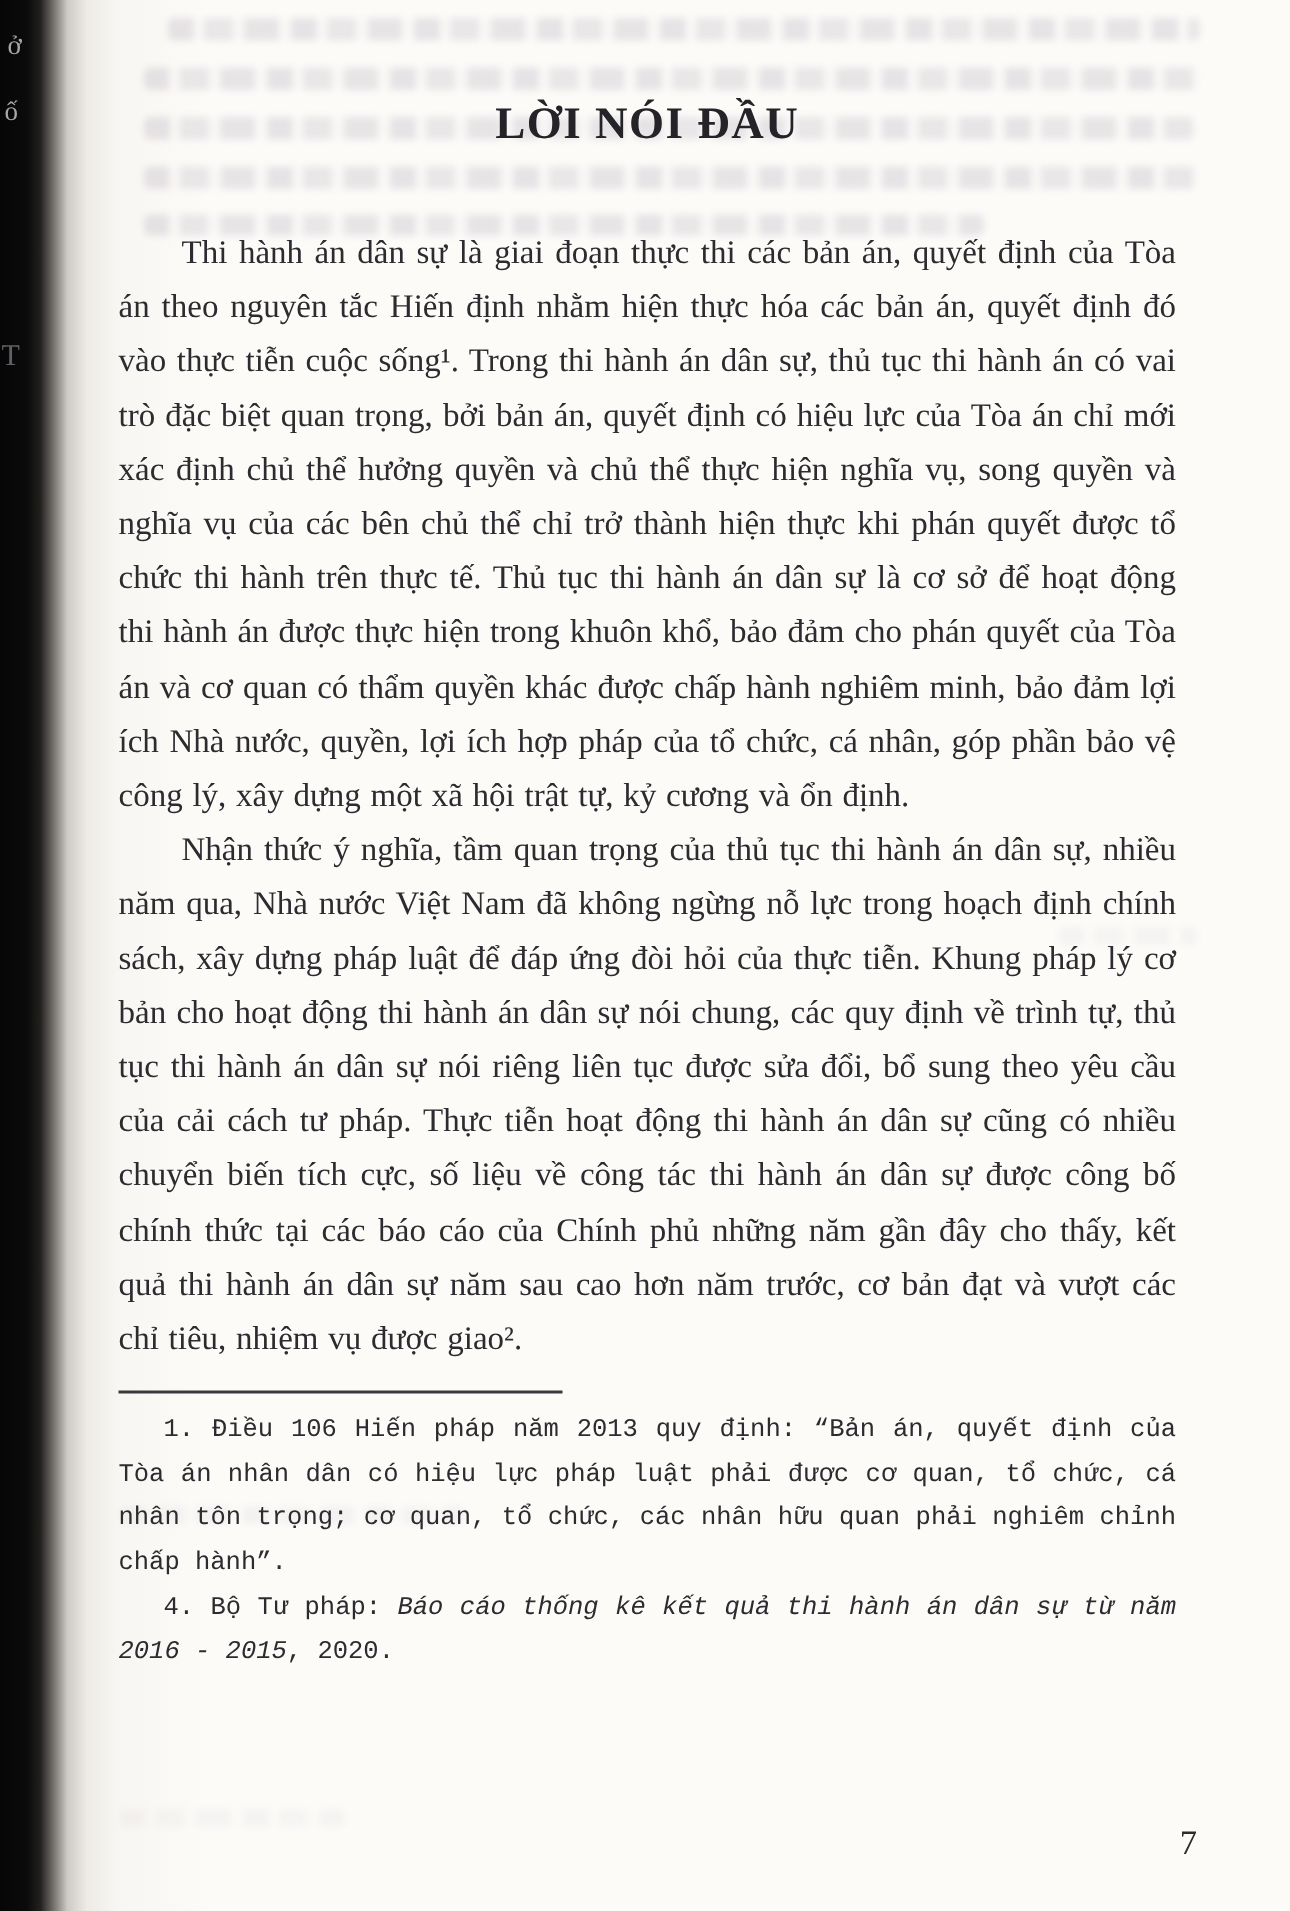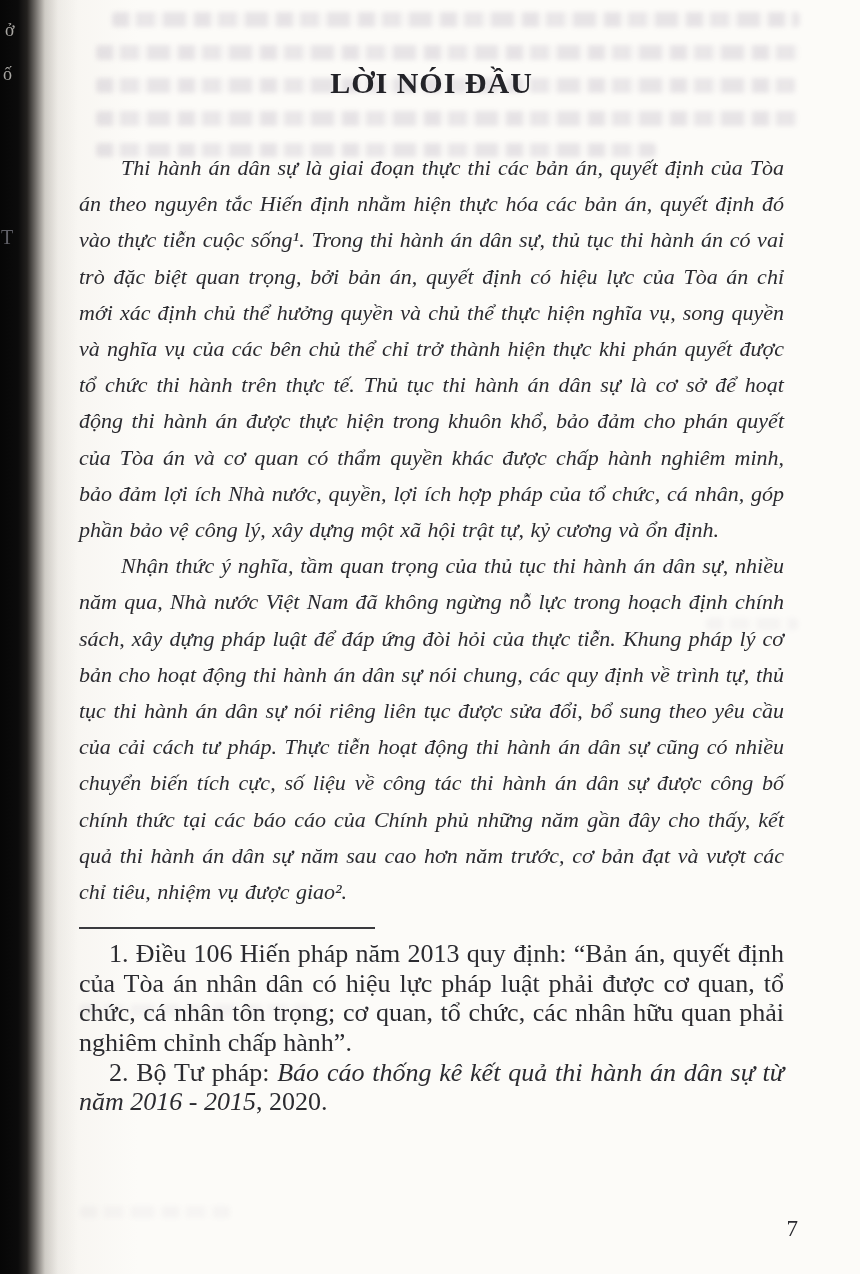--- a/index.html
+++ b/index.html
@@ -84,35 +84,35 @@
     color: #232328;
   }
   .body p {
     margin: 0;
     font-size: 22px;
     line-height: 36.2px;
     text-align: justify;
     text-indent: 42px;
     color: #2b2b30;
     word-spacing: 1px;
-    font-style: italic;
   }
   .fn-rule {
     width: 296px;
     height: 2px;
     background: #3a3a3e;
     margin: 17px 0 10px 0;
   }
   .footnotes p {
     margin: 0;
-    font-size: 26px;
+    font-size: 17px;
     line-height: 29.6px;
     text-align: justify;
     text-indent: 30px;
     color: #2b2b30;
+    font-family: Liberation Mono, monospace;
   }
   .footnotes .italic { font-style: italic; }
   .page-number {
     position: absolute;
     right: 62px;
     bottom: 32px;
     font-size: 23px;
     color: #2b2b30;
     z-index: 2;
   }
@@ -142,19 +142,19 @@
 
     <div class="body">
       <p>Thi hành án dân sự là giai đoạn thực thi các bản án, quyết định của Tòa án theo nguyên tắc Hiến định nhằm hiện thực hóa các bản án, quyết định đó vào thực tiễn cuộc sống¹. Trong thi hành án dân sự, thủ tục thi hành án có vai trò đặc biệt quan trọng, bởi bản án, quyết định có hiệu lực của Tòa án chỉ mới xác định chủ thể hưởng quyền và chủ thể thực hiện nghĩa vụ, song quyền và nghĩa vụ của các bên chủ thể chỉ trở thành hiện thực khi phán quyết được tổ chức thi hành trên thực tế. Thủ tục thi hành án dân sự là cơ sở để hoạt động thi hành án được thực hiện trong khuôn khổ, bảo đảm cho phán quyết của Tòa án và cơ quan có thẩm quyền khác được chấp hành nghiêm minh, bảo đảm lợi ích Nhà nước, quyền, lợi ích hợp pháp của tổ chức, cá nhân, góp phần bảo vệ công lý, xây dựng một xã hội trật tự, kỷ cương và ổn định.</p>
       <p>Nhận thức ý nghĩa, tầm quan trọng của thủ tục thi hành án dân sự, nhiều năm qua, Nhà nước Việt Nam đã không ngừng nỗ lực trong hoạch định chính sách, xây dựng pháp luật để đáp ứng đòi hỏi của thực tiễn. Khung pháp lý cơ bản cho hoạt động thi hành án dân sự nói chung, các quy định về trình tự, thủ tục thi hành án dân sự nói riêng liên tục được sửa đổi, bổ sung theo yêu cầu của cải cách tư pháp. Thực tiễn hoạt động thi hành án dân sự cũng có nhiều chuyển biến tích cực, số liệu về công tác thi hành án dân sự được công bố chính thức tại các báo cáo của Chính phủ những năm gần đây cho thấy, kết quả thi hành án dân sự năm sau cao hơn năm trước, cơ bản đạt và vượt các chỉ tiêu, nhiệm vụ được giao².</p>
     </div>
 
     <div class="fn-rule"></div>
 
     <div class="footnotes">
       <p>1. Điều 106 Hiến pháp năm 2013 quy định: “Bản án, quyết định của Tòa án nhân dân có hiệu lực pháp luật phải được cơ quan, tổ chức, cá nhân tôn trọng; cơ quan, tổ chức, các nhân hữu quan phải nghiêm chỉnh chấp hành”.</p>
-      <p><span>2. Bộ Tư pháp: </span><span class="italic">Báo cáo thống kê kết quả thi hành án dân sự từ năm 2016 - 2015</span><span>, 2020.</span></p>
+      <p><span>4. Bộ Tư pháp: </span><span class="italic">Báo cáo thống kê kết quả thi hành án dân sự từ năm 2016 - 2015</span><span>, 2020.</span></p>
     </div>
   </div>
 
   <div class="page-number">7</div>
 
 </div>
 
 </body></html>

